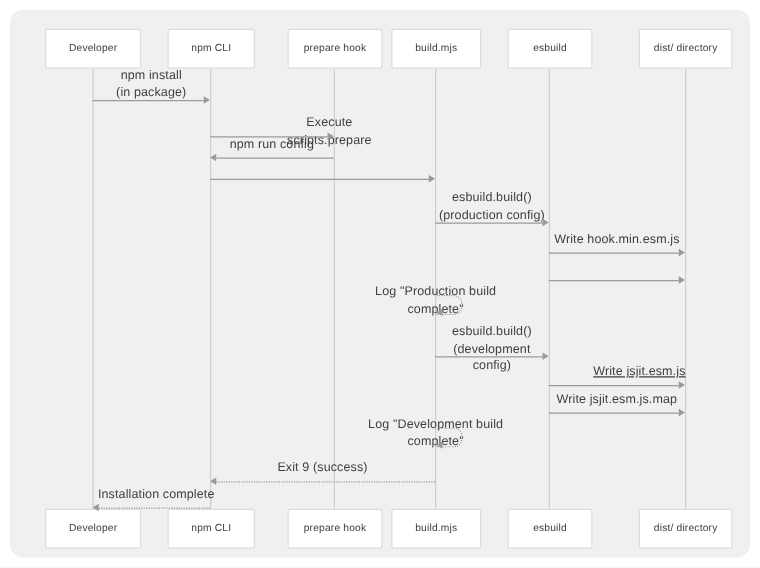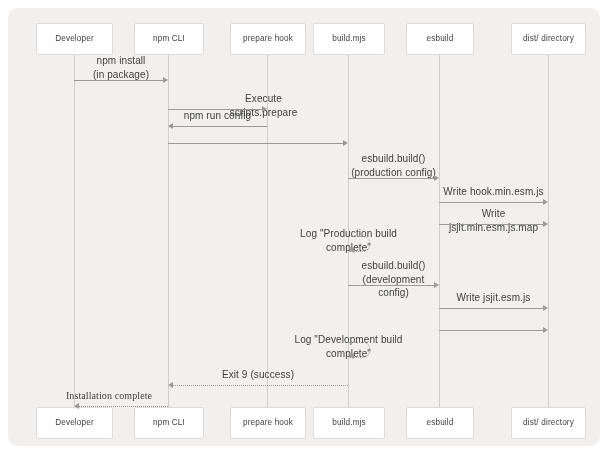--- a/index.html
+++ b/index.html
@@ -138,45 +138,45 @@
 
   <div class="msg-label" style="left:340px;top:144px;width:91px;">esbuild.build()
 (production config)</div>
   <div class="msg" style="left:340px;top:170px;width:86px;"></div>
   <div class="arrow-r" style="left:426px;top:167px;"></div>
 
   <div class="msg-label" style="left:431px;top:177px;width:109px;">Write hook.min.esm.js</div>
   <div class="msg" style="left:431px;top:194px;width:104px;"></div>
   <div class="arrow-r" style="left:535px;top:191px;"></div>
 
-  <div class="msg-label" style="left:431px;top:199px;width:109px;">Write jsjit.min.esm.js.map</div>
   <div class="msg" style="left:431px;top:216px;width:104px;"></div>
   <div class="arrow-r" style="left:535px;top:213px;"></div>
 
   <div class="msg-label" style="left:276px;top:219px;width:129px;">Log "Production build complete"</div>
   <div class="selfloop" style="left:341px;top:228px;"></div>
   <div class="arrow-l" style="left:341px;top:239px;"></div>
 
   <div class="msg-label" style="left:340px;top:251px;width:91px;">esbuild.build()
 (development config)</div>
   <div class="msg" style="left:340px;top:277px;width:86px;"></div>
   <div class="arrow-r" style="left:426px;top:274px;"></div>
 
-  <div class="msg-label" style="left:431px;top:283px;width:109px;">Write jsjit.esm.js</div>
+  <div class="msg-label" style="left:449px;top:283px;width:109px;text-decoration:underline;">Write jsjit.esm.js</div>
   <div class="msg" style="left:431px;top:300px;width:104px;"></div>
   <div class="arrow-r" style="left:535px;top:297px;"></div>
 
+  <div class="msg-label" style="left:431px;top:305px;width:109px;">Write jsjit.esm.js.map</div>
   <div class="msg" style="left:431px;top:322px;width:104px;"></div>
   <div class="arrow-r" style="left:535px;top:319px;"></div>
 
   <div class="msg-label" style="left:271px;top:325px;width:139px;">Log "Development build complete"</div>
   <div class="selfloop" style="left:341px;top:334px;"></div>
   <div class="arrow-l" style="left:341px;top:345px;"></div>
 
   <div class="msg-label" style="left:160px;top:360px;width:180px;">Exit 9 (success)</div>
   <div class="msg dotted" style="left:165px;top:377px;width:175px;"></div>
   <div class="arrow-l" style="left:160px;top:374px;"></div>
 
-  <div class="msg-label" style="left:54px;top:381px;width:94px;font-family:Liberation Serif, serif;">Installation complete</div>
+  <div class="msg-label" style="left:70px;top:381px;width:94px;">Installation complete</div>
   <div class="msg dotted" style="left:71px;top:398px;width:89px;"></div>
   <div class="arrow-l" style="left:66px;top:395px;"></div>
 
 </div>
 
 </body></html>

